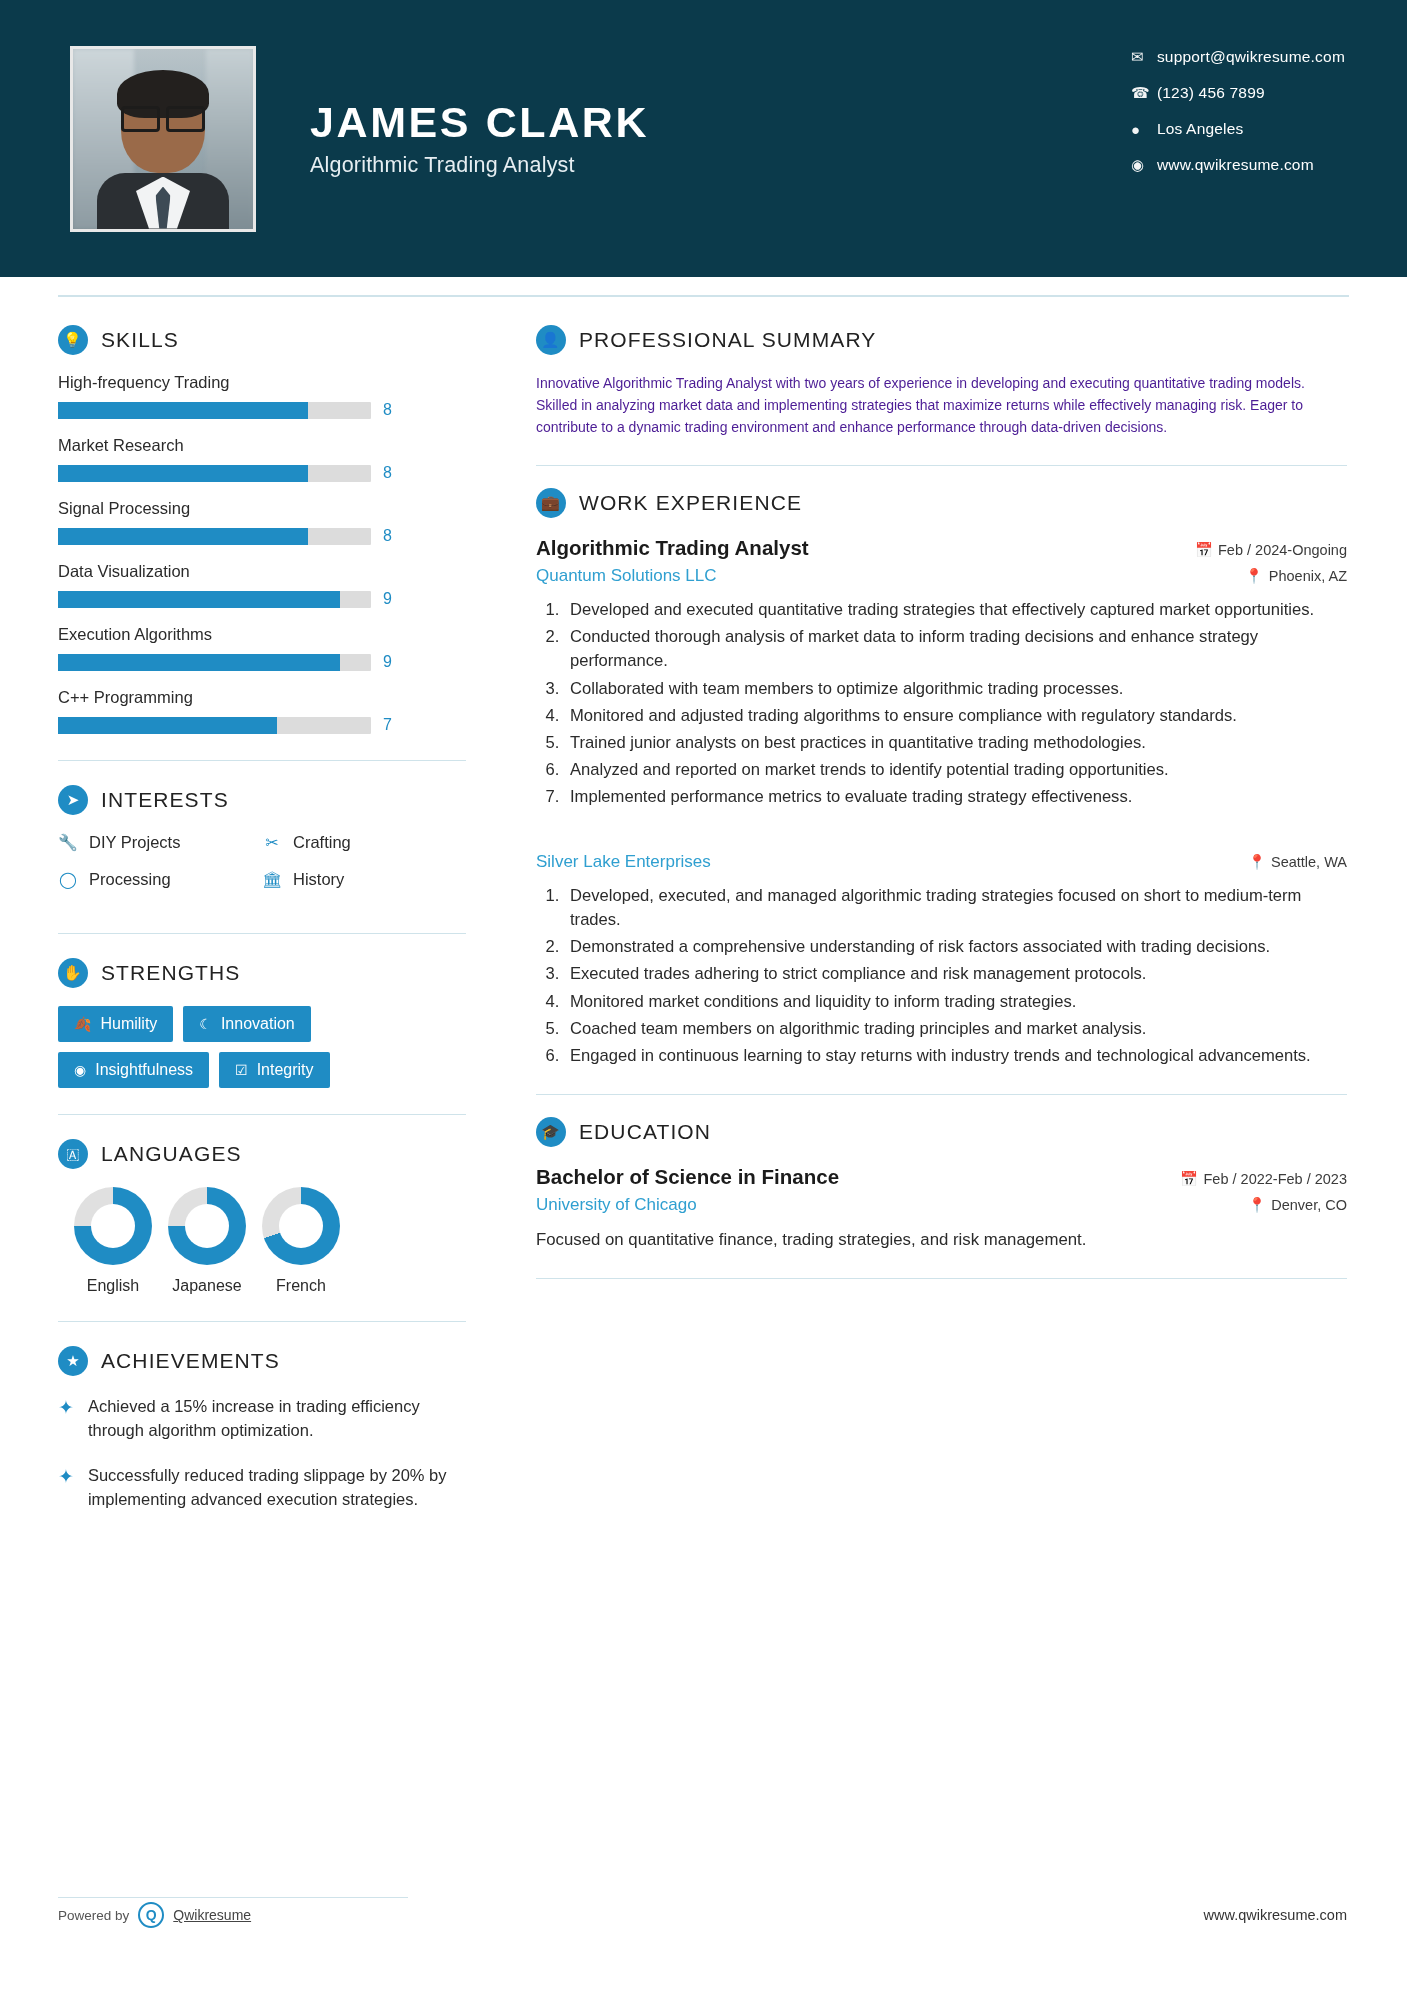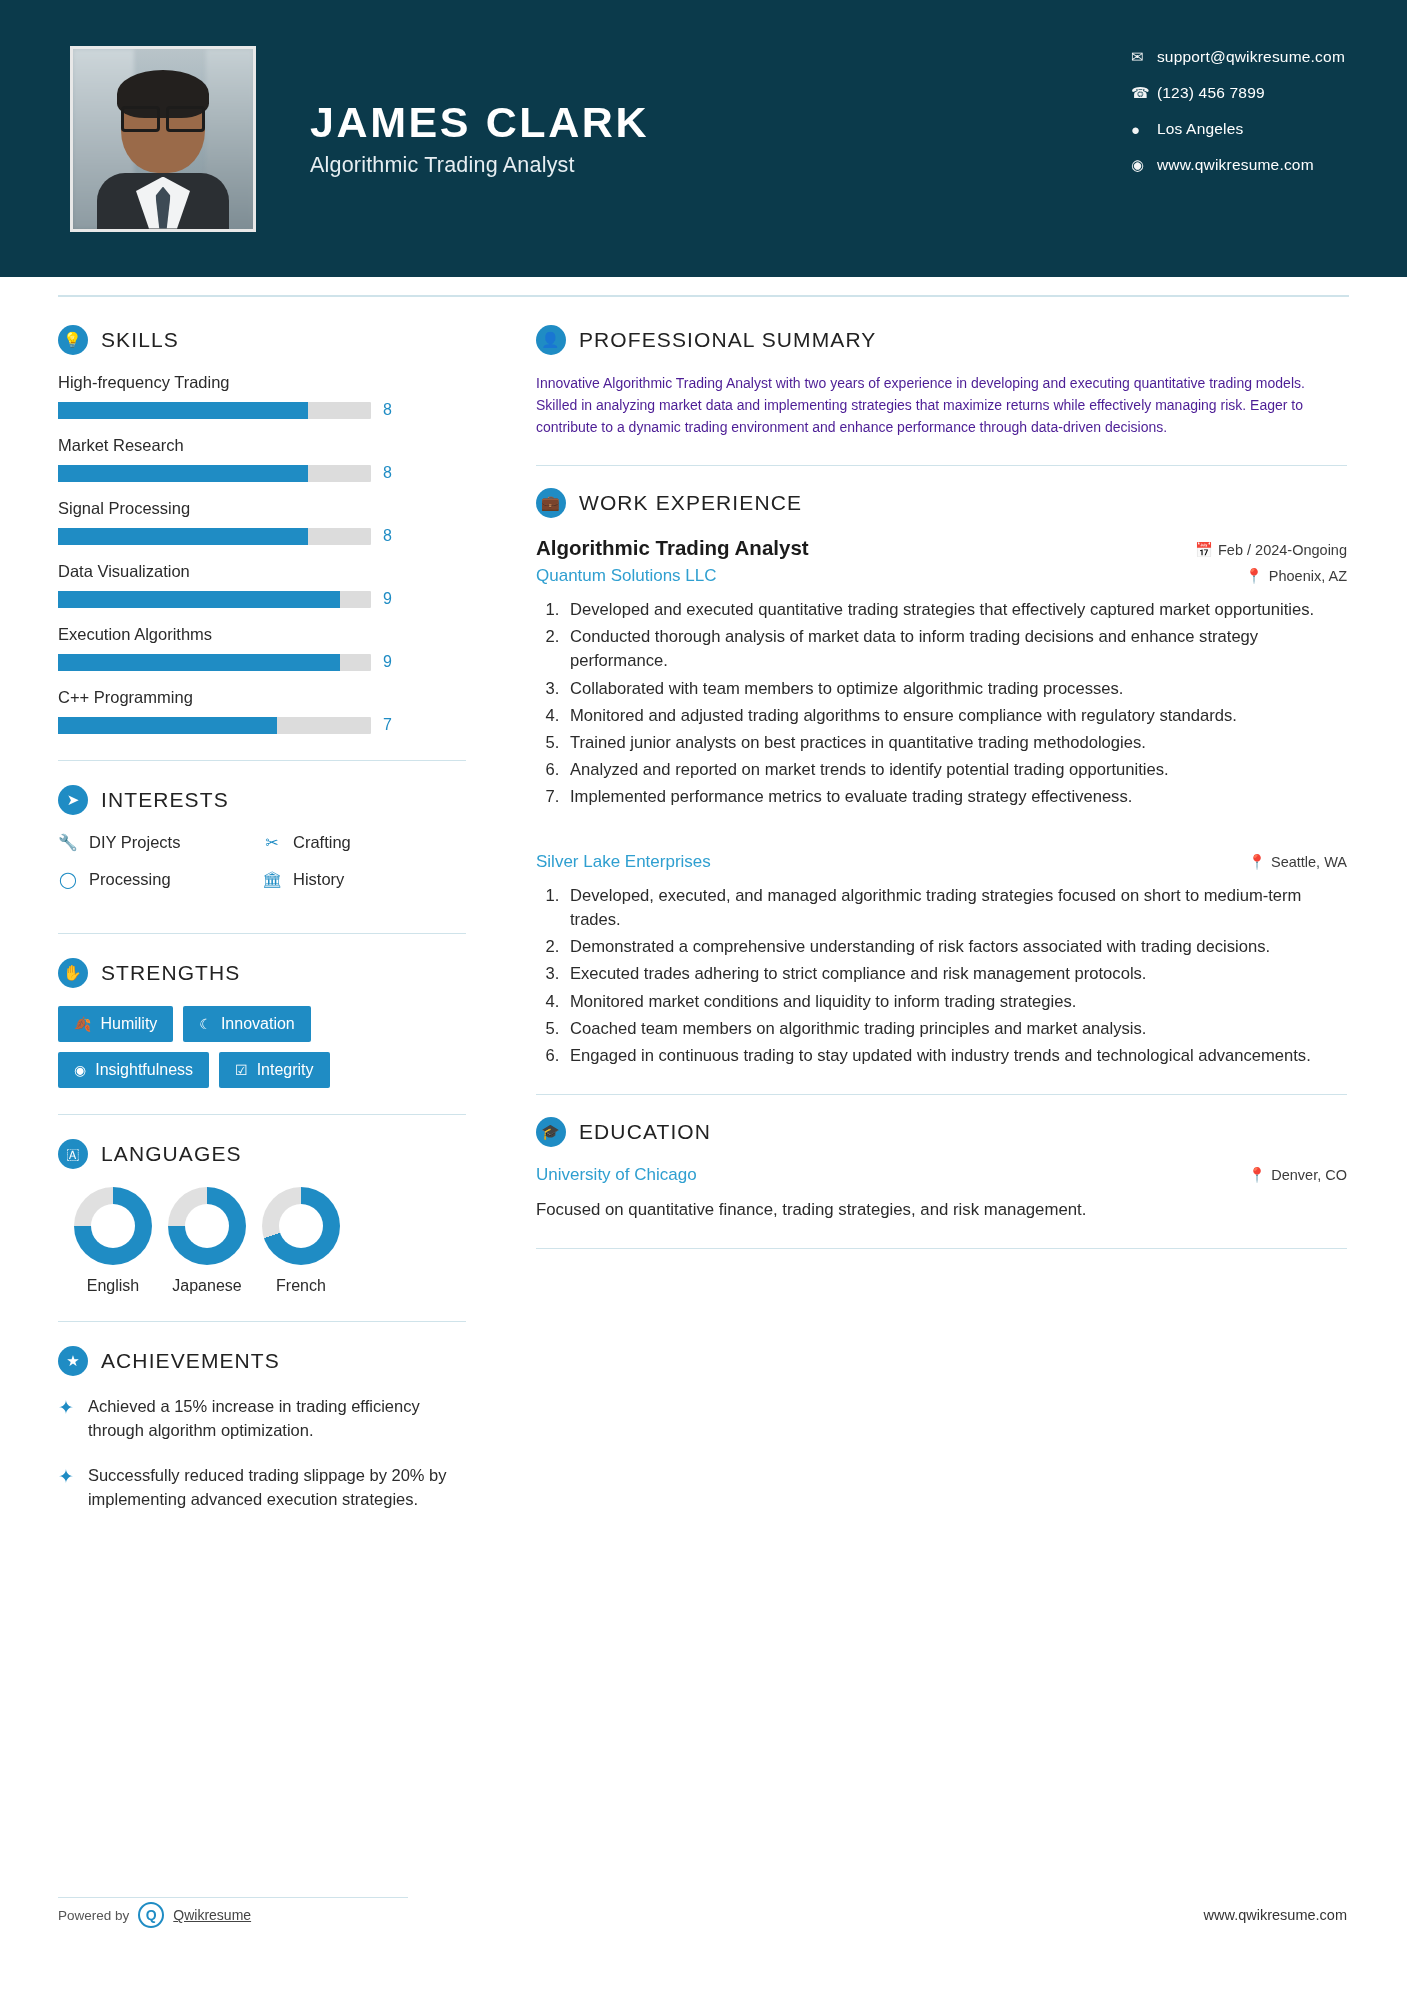--- a/index.html
+++ b/index.html
@@ -523,31 +523,37 @@
           <div class="job-meta">
             <span class="mi">📍</span><span>Seattle, WA</span>
           </div>
         </div>
         <ol class="duties">
           <li>Developed, executed, and managed algorithmic trading strategies focused on short to medium-term trades.</li>
           <li>Demonstrated a comprehensive understanding of risk factors associated with trading decisions.</li>
           <li>Executed trades adhering to strict compliance and risk management protocols.</li>
           <li>Monitored market conditions and liquidity to inform trading strategies.</li>
           <li>Coached team members on algorithmic trading principles and market analysis.</li>
-          <li>Engaged in continuous trading to stay updated with industry trends and technological advancements.</li>
+          <li>Engaged in continuous learning to stay returns with industry trends and technological advancements.</li>
         </ol>
       </div>
 
       <div class="rdivider"></div>
 
       <div class="sec-head">
         <span class="sec-ico">🎓</span>
         <span class="sec-title">EDUCATION</span>
       </div>
       <div class="job">
+        <div class="job-top">
+          <div class="job-title">Bachelor of Science in Finance</div>
+          <div class="job-meta">
+            <span class="mi">📅</span><span>Feb / 2022-Feb / 2023</span>
+          </div>
+        </div>
         <div class="job-sub">
           <div class="job-company">University of Chicago</div>
           <div class="job-meta">
             <span class="mi">📍</span><span>Denver, CO</span>
           </div>
         </div>
         <div class="edu-desc">Focused on quantitative finance, trading strategies, and risk management.</div>
       </div>
 
       <div class="rdivider"></div>

